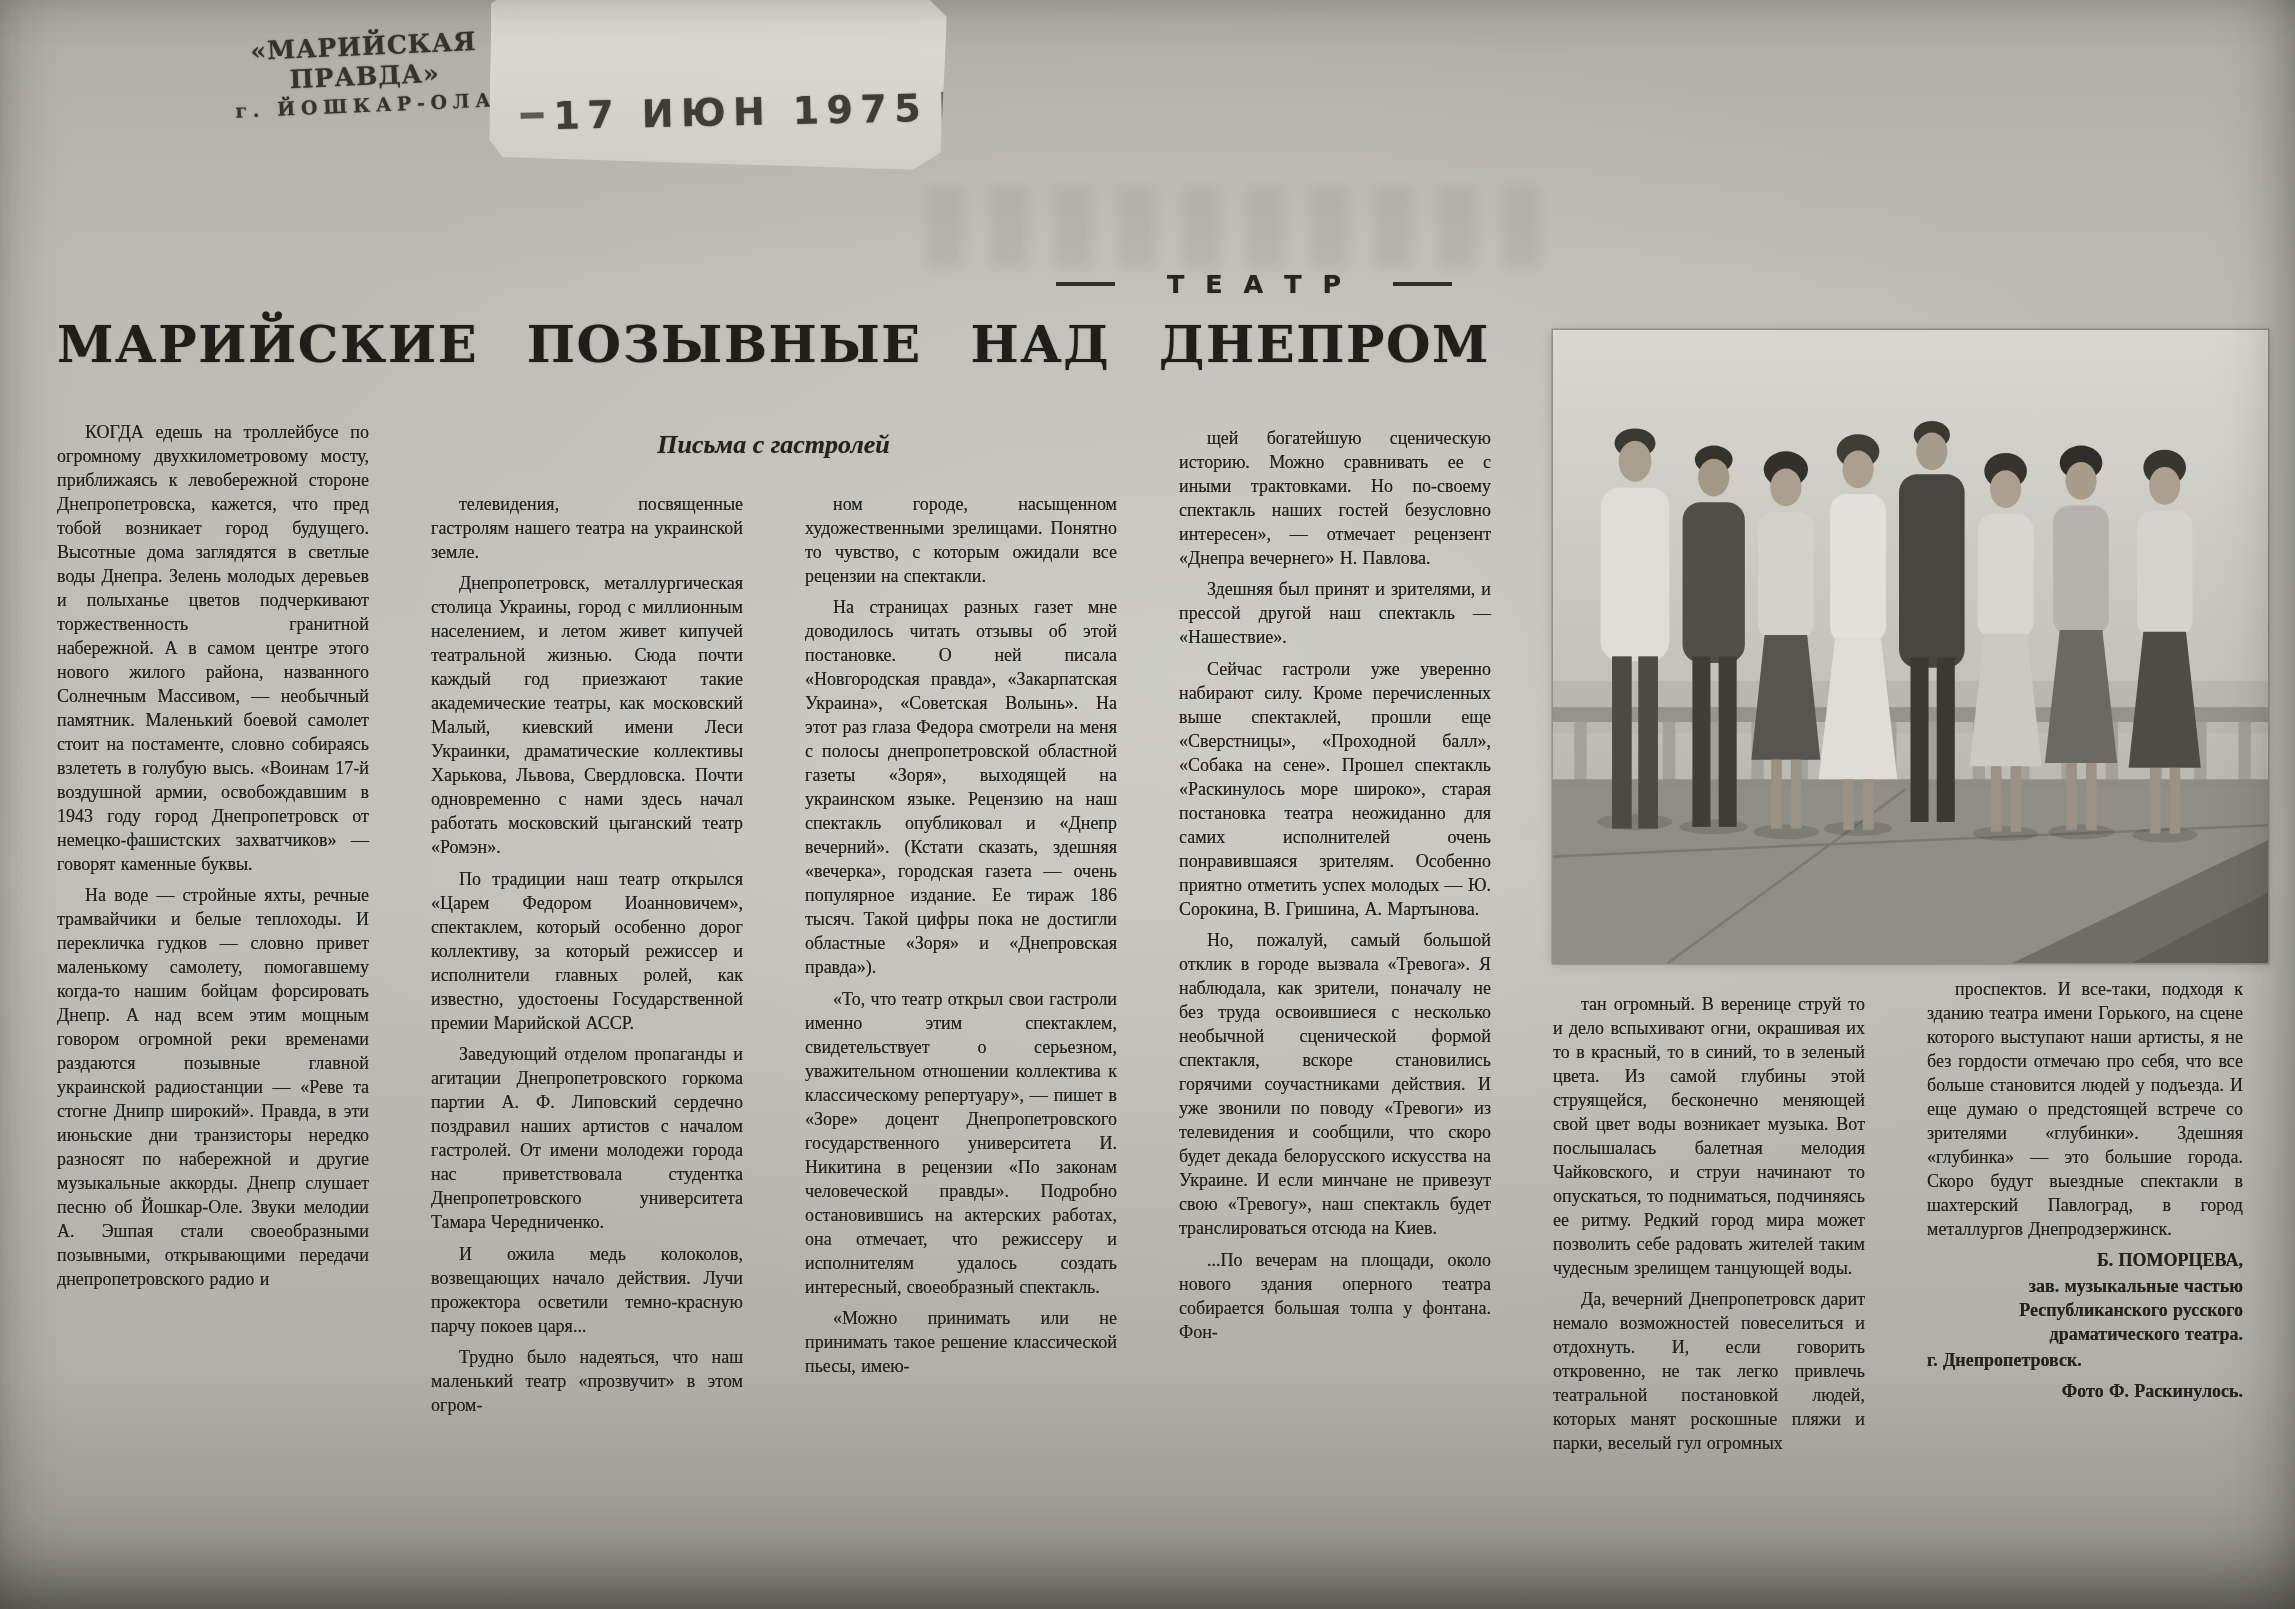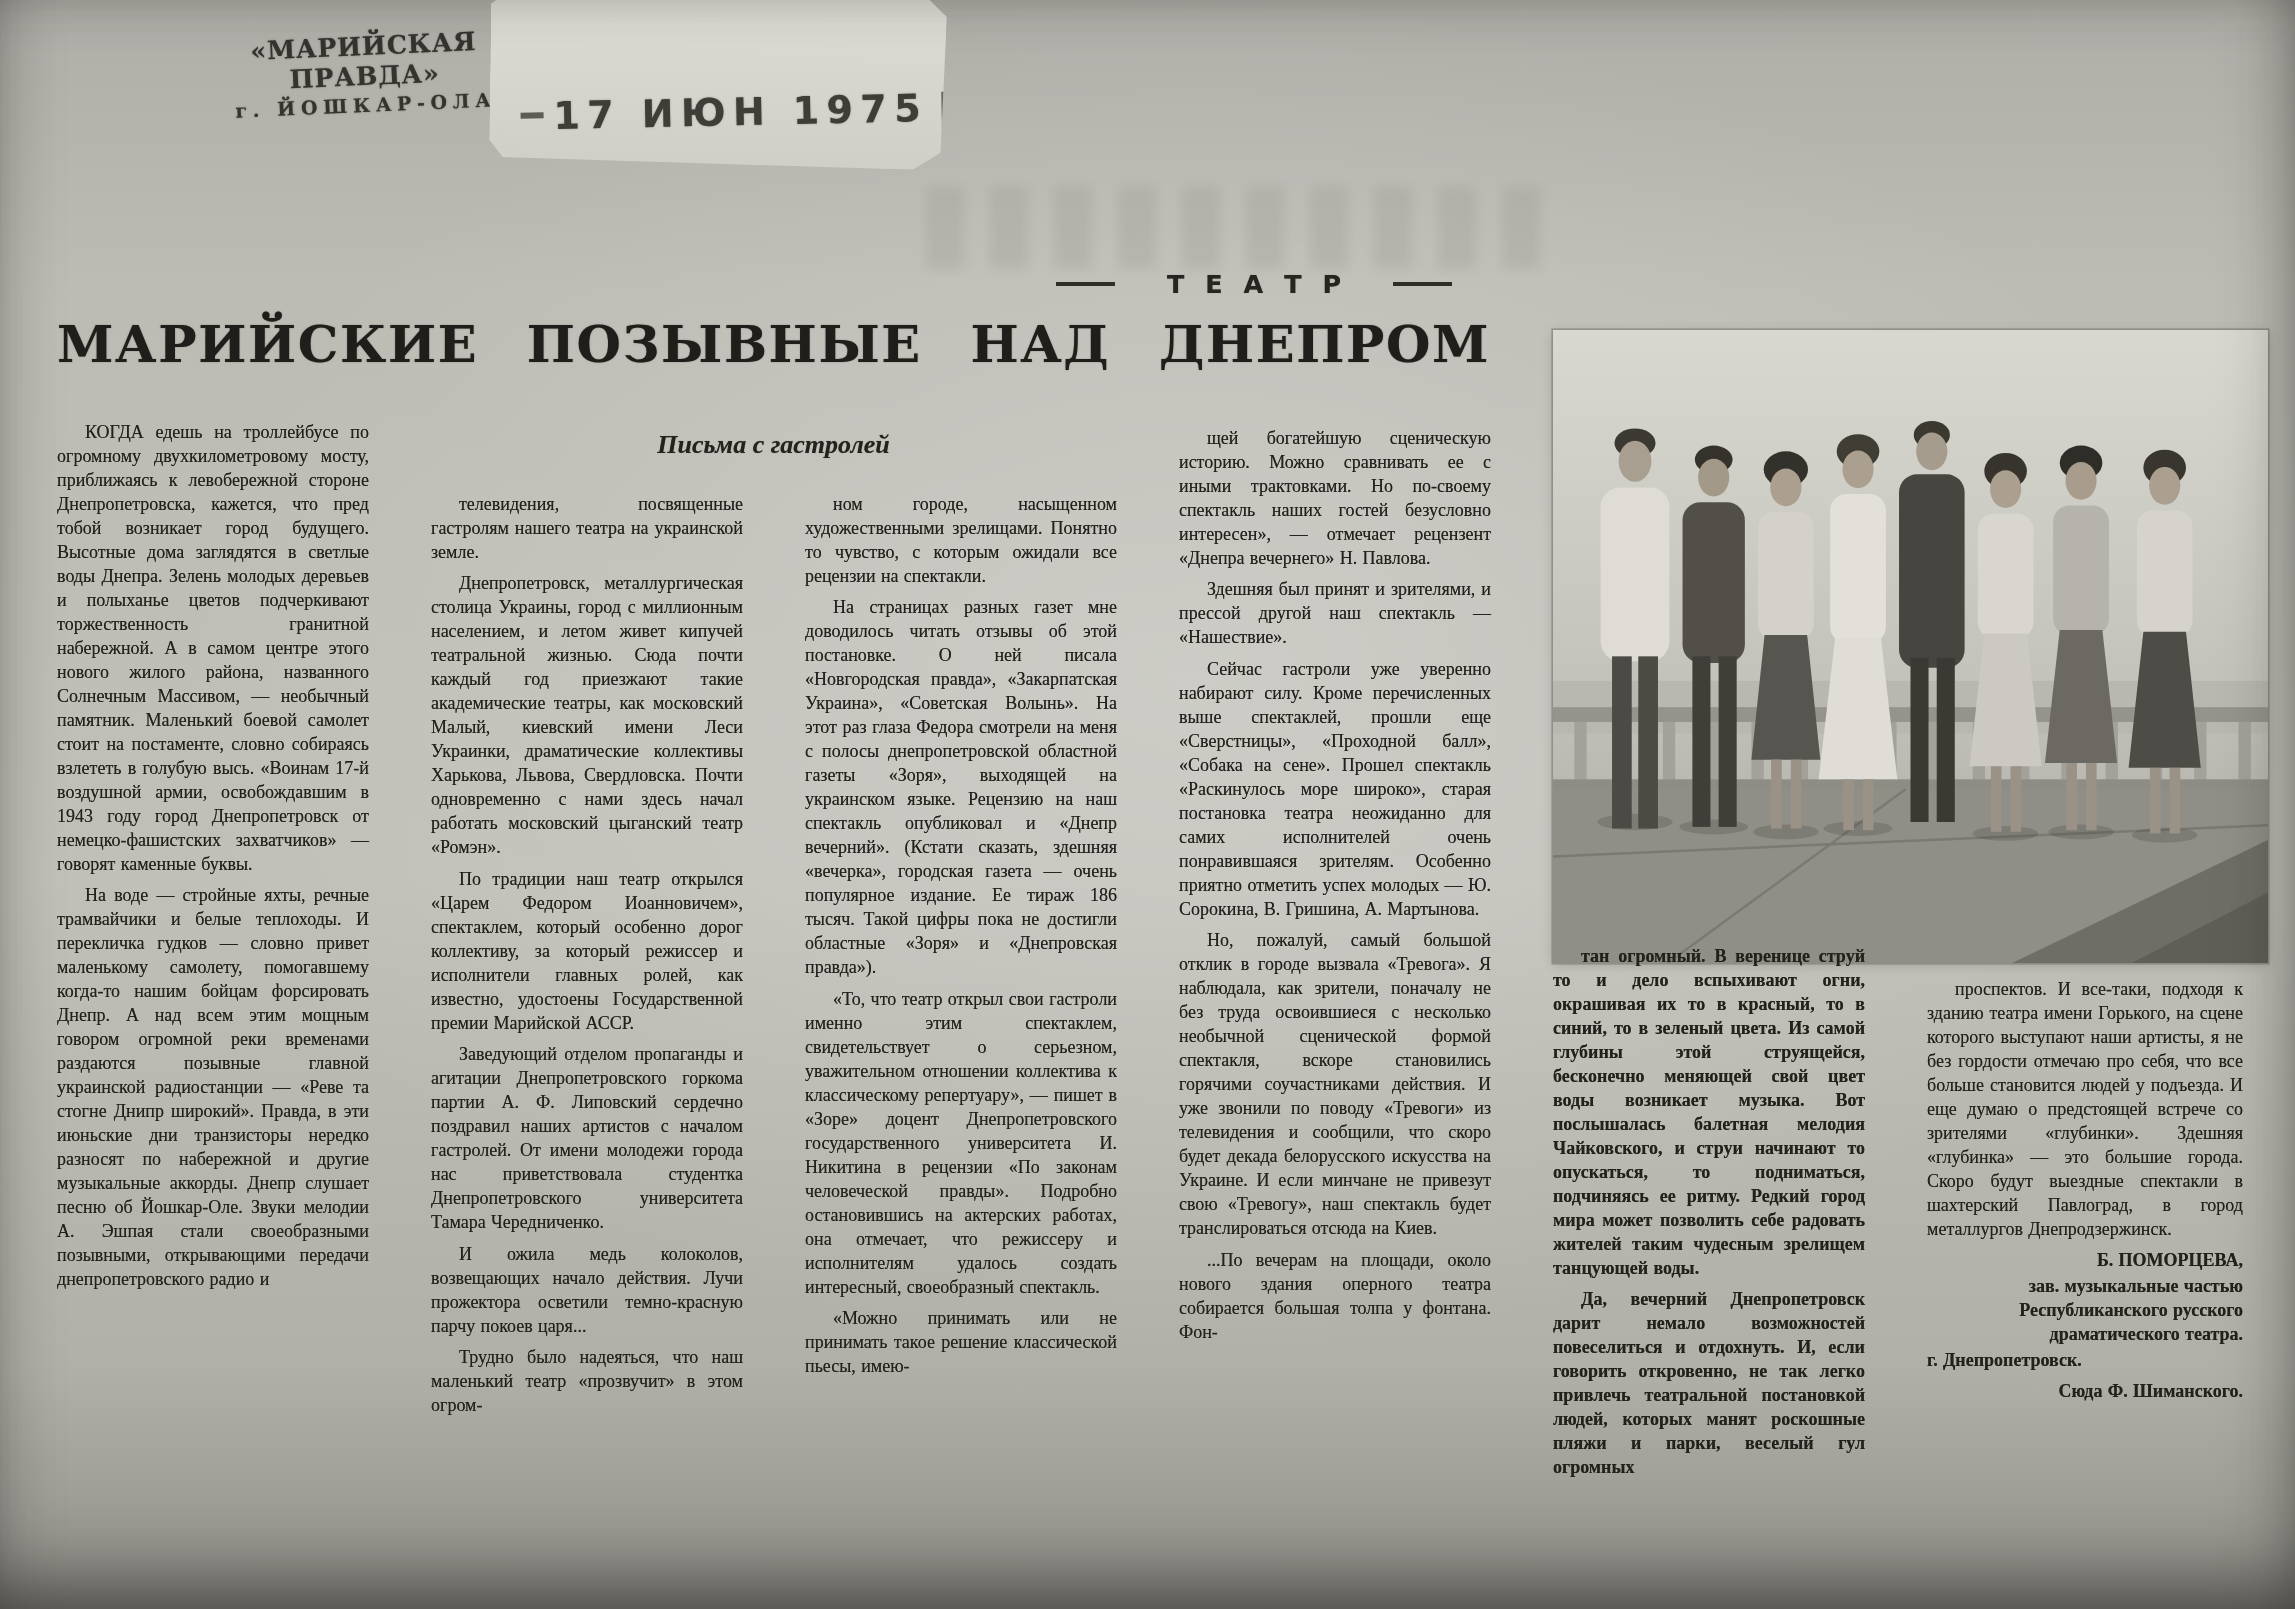--- a/index.html
+++ b/index.html
@@ -103,21 +103,21 @@
     overflow:hidden;
   }
   .photo svg{display:block;}
   
   #columns{position:absolute;inset:0;}
   .col{position:absolute;width:312px;color:var(--ink);}
   .col-1{left:57px;  top:420px;}
   .col-2{left:431px; top:492px;}
   .col-3{left:805px; top:492px;}
   .col-4{left:1179px;top:426px;}
-  .col-5{left:1553px;top:944px;font-weight:bold;}
+  .col-5{left:1553px;top:992px;}
   .col-6{left:1927px;top:977px;width:316px;}
   .para{
     margin:0 0 7.4px;
     font-size:18px;line-height:24px;
     text-align:justify;text-indent:28px;
     text-shadow:0 0 0.6px rgba(40,38,34,.65);
     word-spacing:0.8px;
   }
   .para.bold{font-weight:bold;}
   .para.right{text-align:right;}
@@ -295,18 +295,18 @@
       </div>
       <div class="col col-5">
         <p class="para">тан огромный. В веренице струй то и дело вспыхивают огни, окрашивая их то в красный, то в синий, то в зеленый цвета. Из самой глубины этой струящейся, бесконечно меняющей свой цвет воды возникает музыка. Вот послышалась балетная мелодия Чайковского, и струи начинают то опускаться, то подниматься, подчиняясь ее ритму. Редкий город мира может позволить себе радовать жителей таким чудесным зрелищем танцующей воды.</p>
         <p class="para">Да, вечерний Днепропетровск дарит немало возможностей повеселиться и отдохнуть. И, если говорить откровенно, не так легко привлечь театральной постановкой людей, которых манят роскошные пляжи и парки, веселый гул огромных</p>
       </div>
       <div class="col col-6">
         <p class="para">проспектов. И все-таки, подходя к зданию театра имени Горького, на сцене которого выступают наши артисты, я не без гордости отмечаю про себя, что все больше становится людей у подъезда. И еще думаю о предстоящей встрече со зрителями «глубинки». Здешняя «глубинка» — это большие города. Скоро будут выездные спектакли в шахтерский Павлоград, в город металлургов Днепродзержинск.</p>
         <p class="para bold right noindent tight">Б. ПОМОРЦЕВА,</p>
         <p class="para bold right noindent tight">зав. музыкальные частью Республиканского русского драматического театра.</p>
         <p class="para bold noindent">г. Днепропетровск.</p>
-        <p class="para bold right noindent">Сюда Ф. Шиманского.</p>
+        <p class="para bold right noindent">Фото Ф. Раскинулось.</p>
       </div>
     </div>
 
 </div>
 
 
 </body></html>

